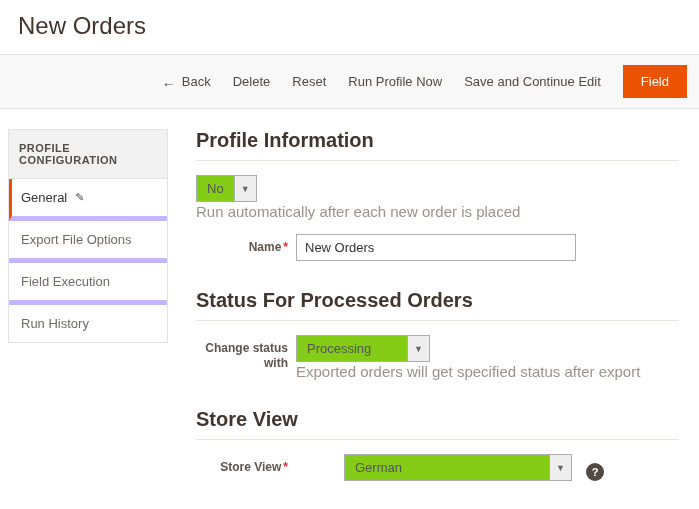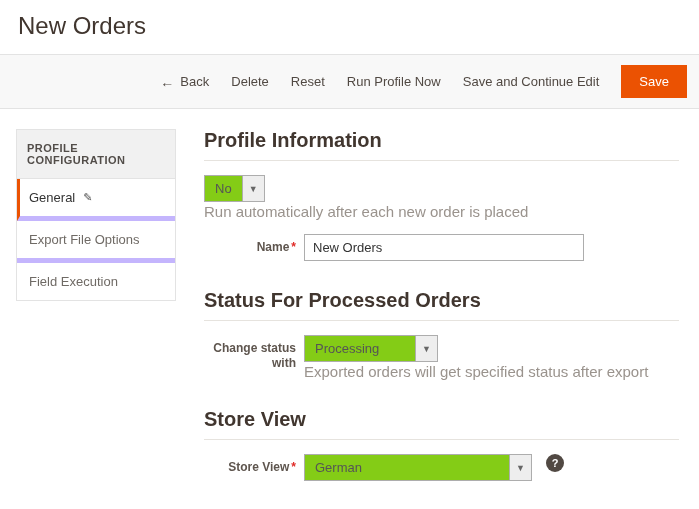--- a/index.html
+++ b/index.html
@@ -46,21 +46,21 @@
     font-size: 13px;
     cursor: pointer;
   }
   .arrow-left {
     display: inline-block;
     font-size: 14px;
     line-height: 1;
   }
   .main {
     display: flex;
-    padding: 20px 12px 0 16px;
+    padding: 20px 12px 0 8px;
     gap: 28px;
   }
   .sidebar {
     width: 160px;
     flex-shrink: 0;
   }
   .sidebar-title {
     background: #f1f1f1;
     font-size: 11px;
     font-weight: 700;
@@ -165,53 +165,56 @@
     border-radius: 50%;
     background: #514943;
     color: #fff;
     font-size: 11px;
     font-weight: 700;
     align-items: center;
     justify-content: center;
     margin-left: 14px;
     vertical-align: middle;
   }
-  .store-row { display: flex; align-items: flex-start; }
+  .store-row { display: flex; align-items: flex-end; margin-left: 48px; }
 </style>
 </head>
 <body>
 
 <div class="page-title">New Orders</div>
 
 <div class="toolbar">
   <button class="btn-link">
     <span class="arrow-left">←</span>
     <span>Back</span>
   </button>
   <button class="btn-link">Delete</button>
   <button class="btn-link">Reset</button>
   <button class="btn-link">Run Profile Now</button>
   <button class="btn-link">Save and Continue Edit</button>
-  <button class="btn-primary">Save</button>
+  <button class="btn-primary">Field</button>
 </div>
 
 <div class="main">
   <div class="sidebar">
     <div class="sidebar-title">PROFILE CONFIGURATION</div>
     <div class="sidebar-items">
       <div class="sidebar-item active">
         <span>General</span>
         <span class="pencil">✎</span>
       </div>
       <div class="sidebar-item">
         <span>Export File Options</span>
       </div>
       <div class="sidebar-item">
         <span>Field Execution</span>
       </div>
+      <div class="sidebar-item">
+        <span>Run History</span>
+      </div>
     </div>
   </div>
 
   <div class="content">
 
     <div class="section">
       <div class="section-title">Profile Information</div>
 
       <div class="field-row">
         <div class="field-control">

